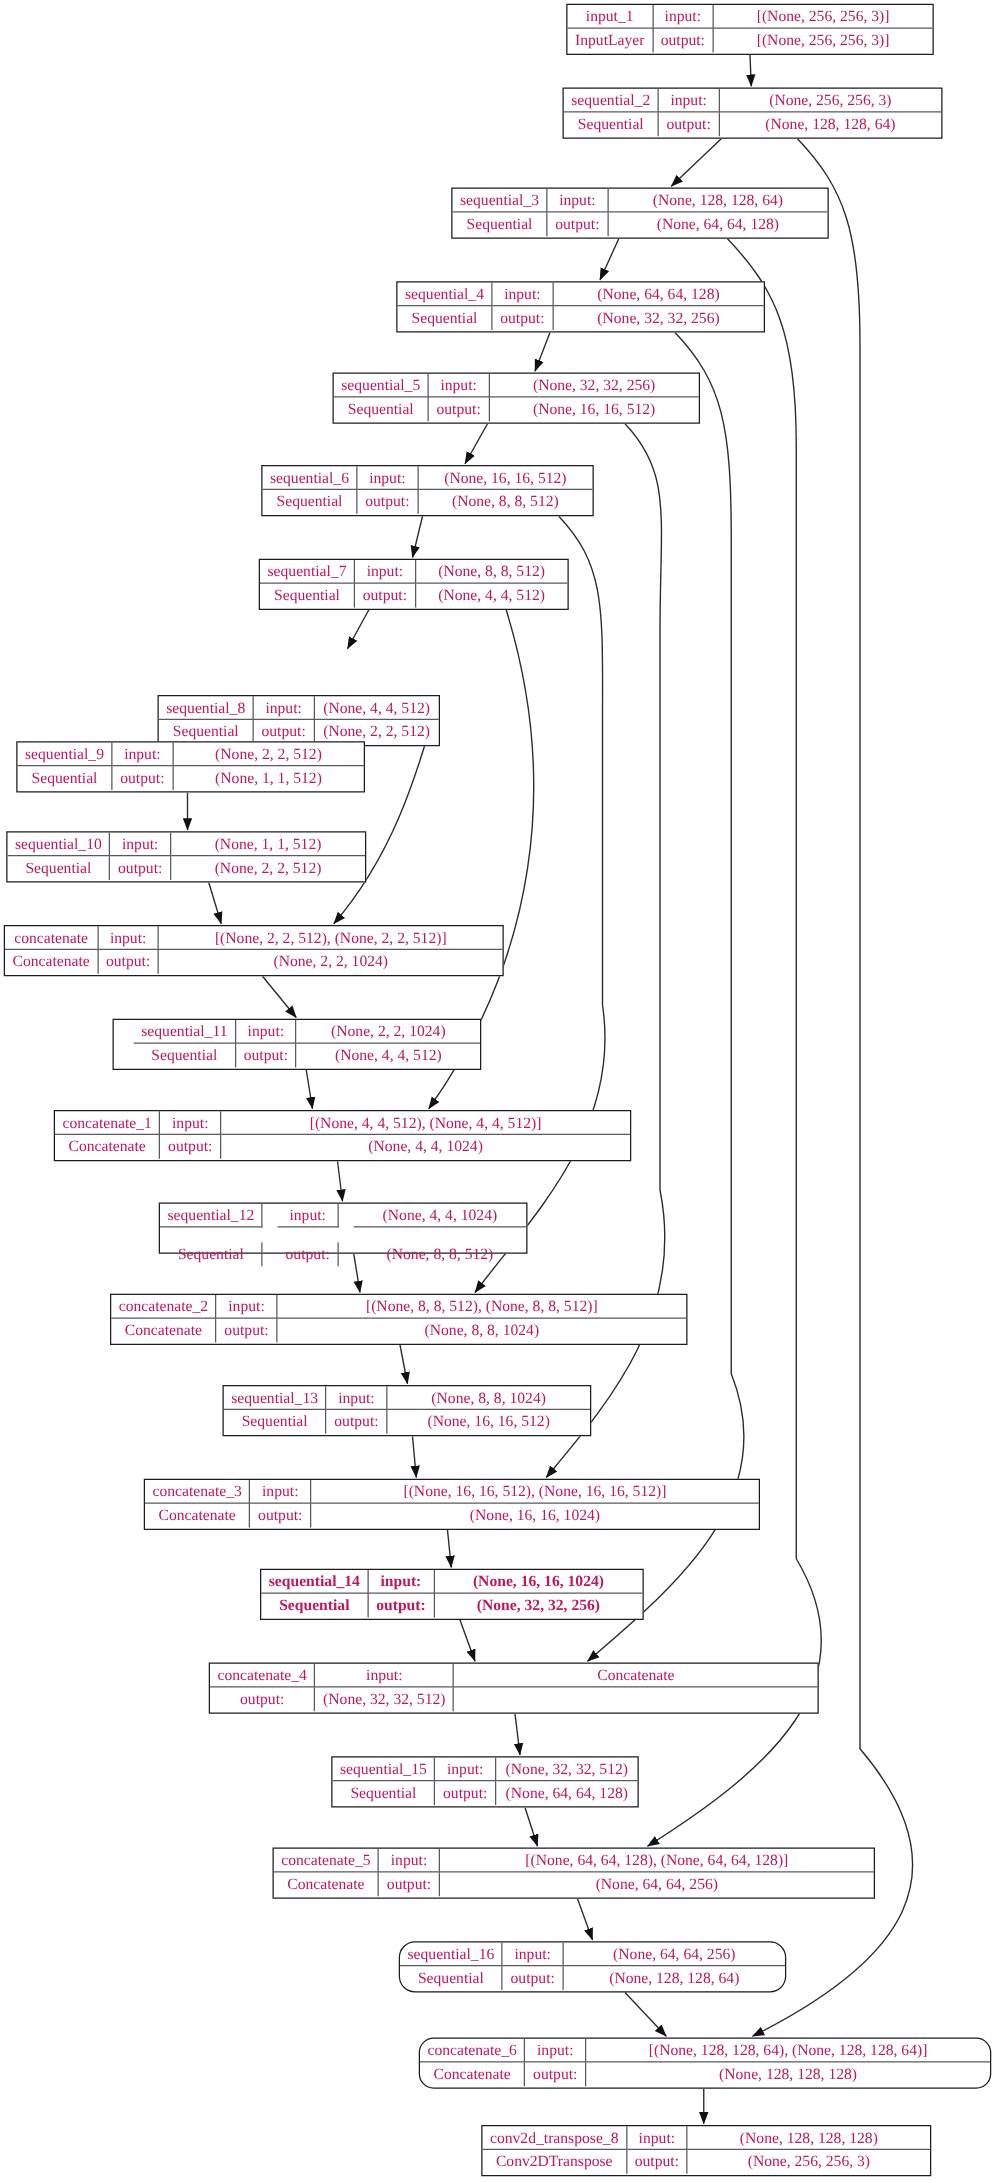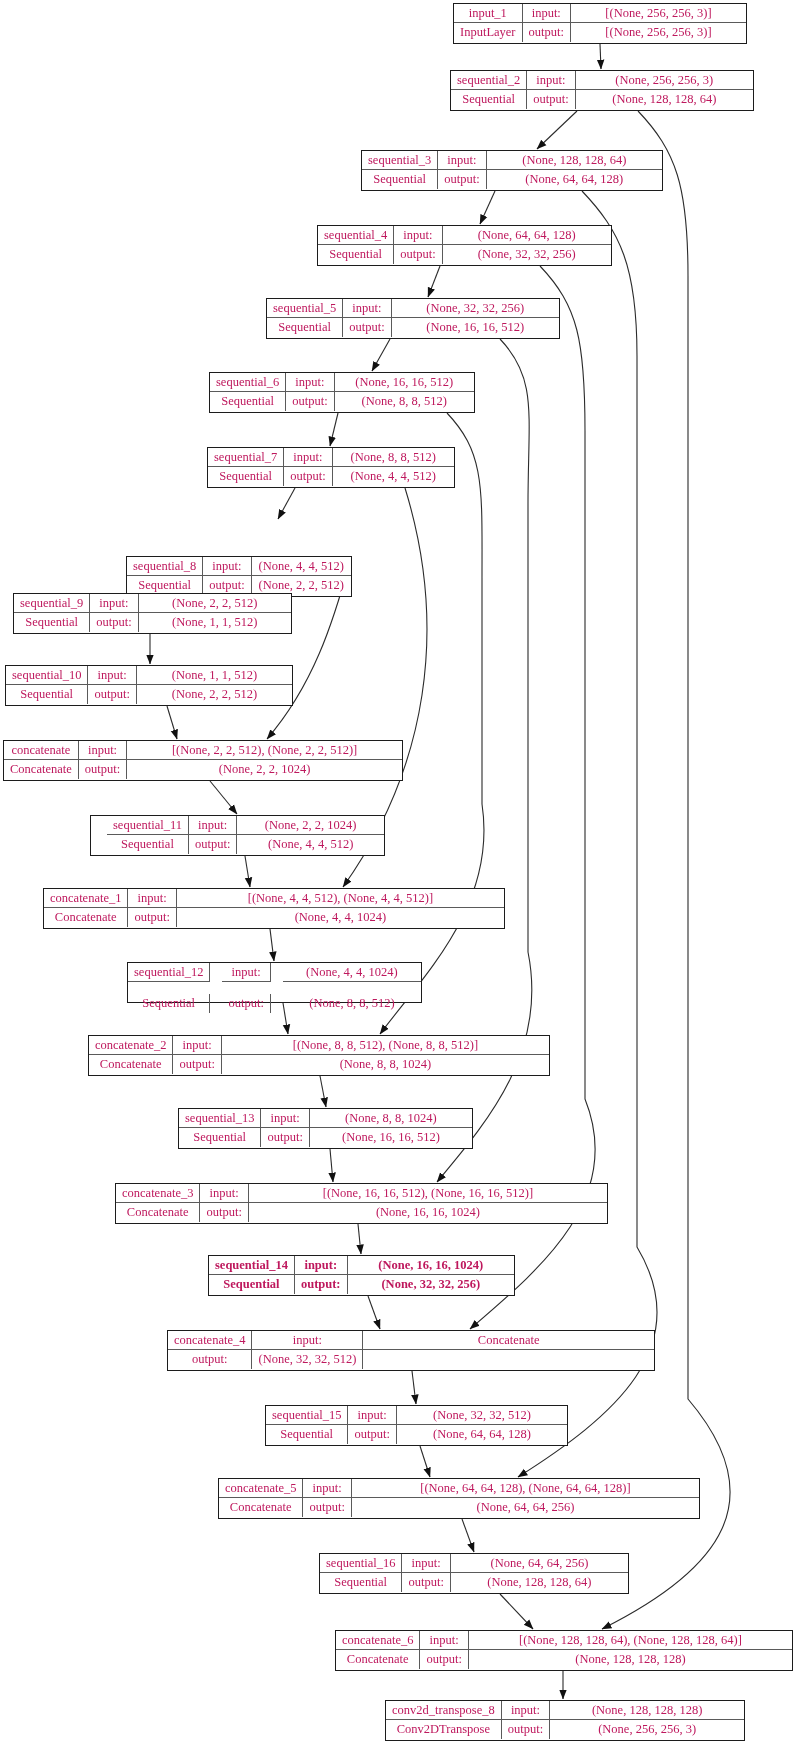--- a/index.html
+++ b/index.html
@@ -223,45 +223,45 @@
     <div class="cell lbl">output:</div>
     <div class="cell shape">(None, 32, 32, 256)</div>
   </div>
       <div class="node" style="left: 167px; top: 1330px; width: 488px;">
     <div class="cell name">concatenate_4</div>
     <div class="cell lbl">input:</div>
     <div class="cell type">Concatenate</div>
     <div class="cell lbl">output:</div>
     <div class="cell shape">(None, 32, 32, 512)</div>
   </div>
-      <div class="node" style="left: 265px; top: 1405px; width: 303px;">
+      <div class="node" style="left: 265px; top: 1405px; width: 246px;">
     <div class="cell name">sequential_15</div>
     <div class="cell lbl">input:</div>
     <div class="cell shape">(None, 32, 32, 512)</div>
     <div class="cell type">Sequential</div>
     <div class="cell lbl">output:</div>
     <div class="cell shape">(None, 64, 64, 128)</div>
   </div>
       <div class="node" style="left: 218px; top: 1478px; width: 482px;">
     <div class="cell name">concatenate_5</div>
     <div class="cell lbl">input:</div>
     <div class="cell shape">[(None, 64, 64, 128), (None, 64, 64, 128)]</div>
     <div class="cell type">Concatenate</div>
     <div class="cell lbl">output:</div>
     <div class="cell shape">(None, 64, 64, 256)</div>
   </div>
-      <div class="node" style="left: 319px; top: 1553px; width: 310px;">
+      <div class="node" style="left: 319px; top: 1553px; width: 310px; border-radius: 13px;">
     <div class="cell name">sequential_16</div>
     <div class="cell lbl">input:</div>
     <div class="cell shape">(None, 64, 64, 256)</div>
     <div class="cell type">Sequential</div>
     <div class="cell lbl">output:</div>
     <div class="cell shape">(None, 128, 128, 64)</div>
   </div>
-      <div class="node" style="left: 335px; top: 1630px; width: 458px;">
+      <div class="node" style="left: 335px; top: 1630px; width: 458px; border-radius: 12px;">
     <div class="cell name">concatenate_6</div>
     <div class="cell lbl">input:</div>
     <div class="cell shape">[(None, 128, 128, 64), (None, 128, 128, 64)]</div>
     <div class="cell type">Concatenate</div>
     <div class="cell lbl">output:</div>
     <div class="cell shape">(None, 128, 128, 128)</div>
   </div>
       <div class="node" style="left: 385px; top: 1700px; width: 360px;">
     <div class="cell name">conv2d_transpose_8</div>
     <div class="cell lbl">input:</div>

